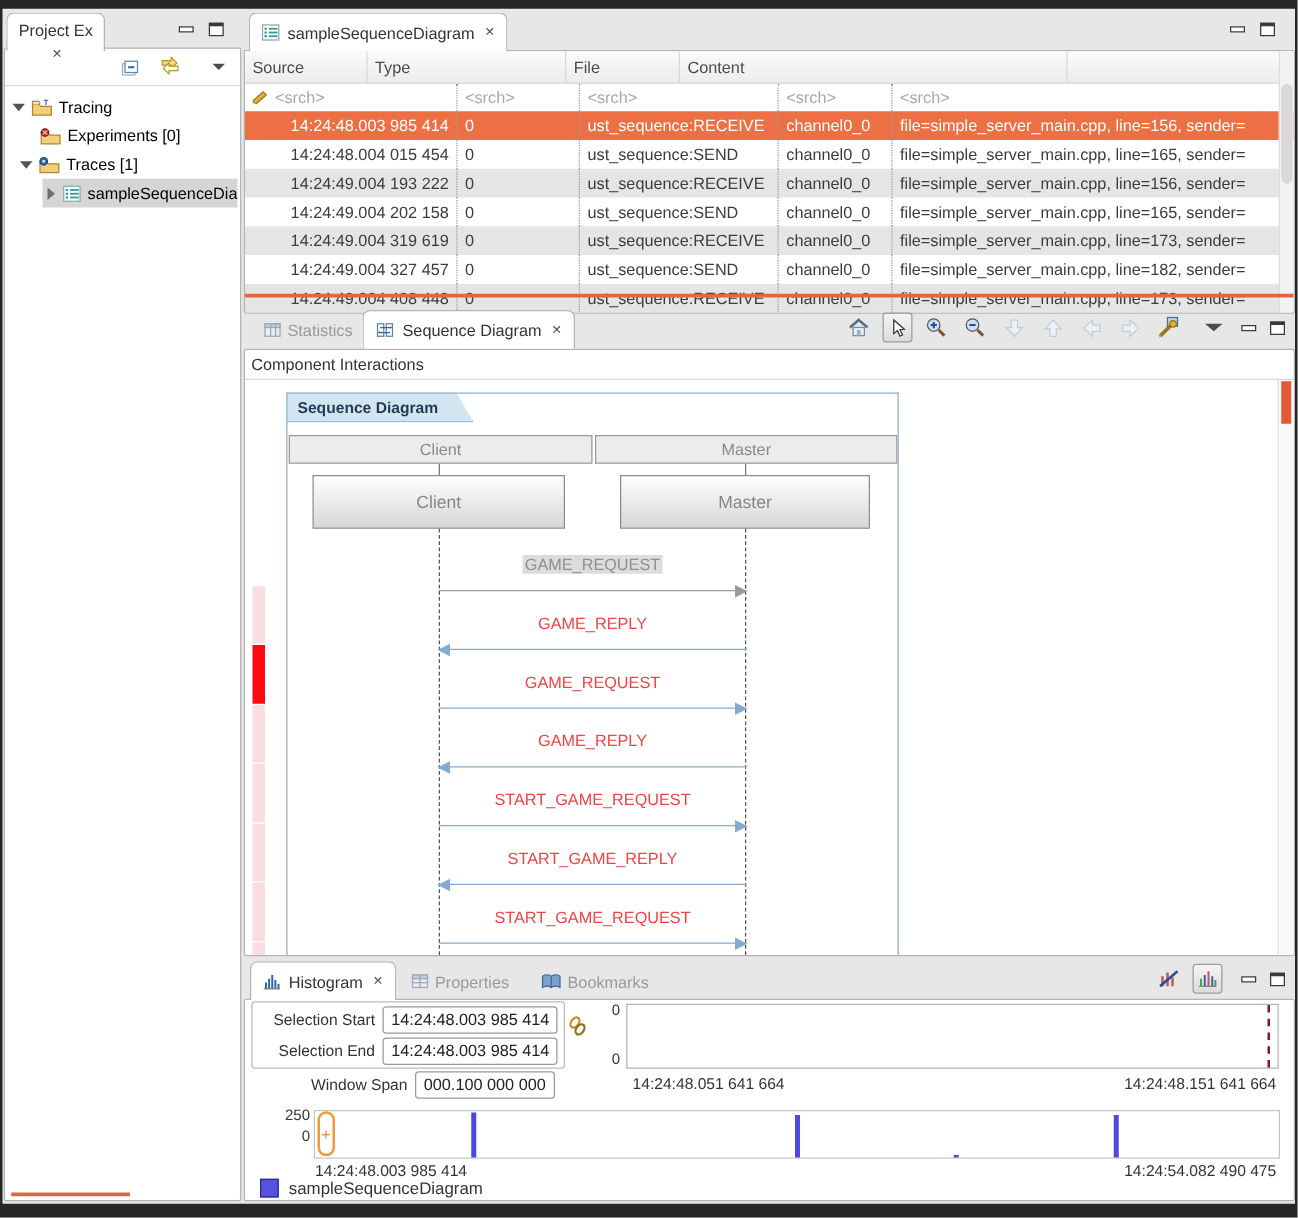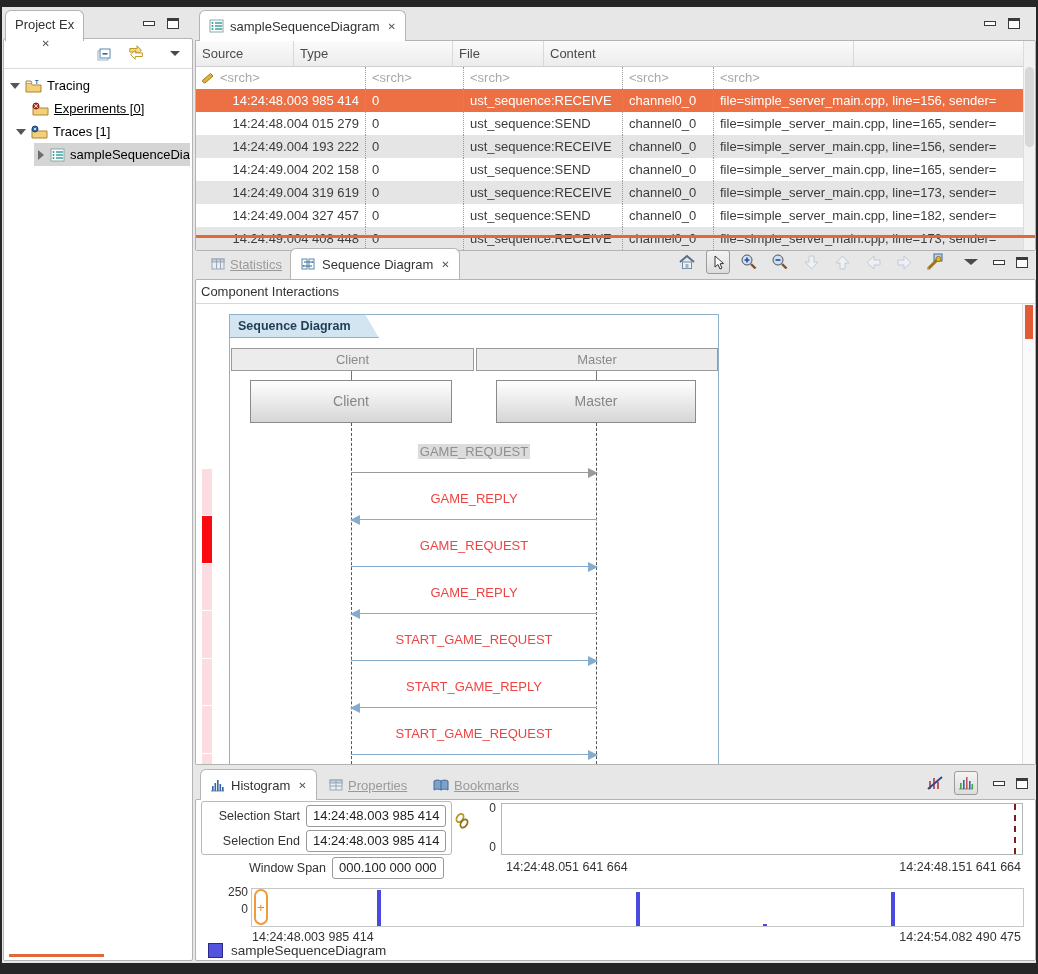--- a/index.html
+++ b/index.html
@@ -4,21 +4,21 @@
 <style>
   * { margin:0; padding:0; box-sizing:border-box; }
   html,body { width:1038px; height:974px; }
   body { background:#262626; font-family:"Liberation Sans","DejaVu Sans",sans-serif; position:relative; overflow:hidden; }
   #workbench { position:absolute; left:2px; top:7px; width:1034px; height:956px; background:#e7e7e7; }
 
   .panel { position:absolute; }
   .content { position:absolute; background:#fff; border:1px solid #b4b4b4; border-radius:2px; overflow:hidden; }
   .tab-active { position:absolute; top:2px; height:31px; background:#fff; border:1px solid #b4b4b4; border-bottom:none;
                 border-radius:6px 6px 0 0; display:flex; align-items:center; gap:6px; padding:0 9px; z-index:3; font-size:13px; color:#333; }
-  .tab-inactive { position:absolute; top:6px; height:24px; display:flex; align-items:center; gap:5px; padding:0 6px; font-size:13px; color:#9a9a9a;text-decoration:underline; }
+  .tab-inactive { position:absolute; top:6px; height:24px; display:flex; align-items:center; gap:5px; padding:0 6px; font-size:13px; color:#9a9a9a; }
   .tab-close { font-size:10px; color:#555; font-weight:bold; cursor:pointer; margin-left:2px; }
   .winctl { display:flex; gap:12px; position:absolute; align-items:center; z-index:4; }
   .ico-min { width:12px; height:5px; border:1px solid #3a3a3a; background:#fdfdfd; }
   .ico-max { width:12px; height:11px; border:1px solid #3a3a3a; border-top:3px solid #3a3a3a; background:#fdfdfd; }
   .tri-down { width:0; height:0; border-left:6px solid transparent; border-right:6px solid transparent; border-top:6px solid #4a4a4a; }
 
   
   #pe { left:1px; top:1px; width:190px; height:953px; }
   #pe .content { left:0; top:30px; right:0; bottom:0; }
   #pe-toolbar { position:absolute; left:0; right:0; top:0; height:30px; border-bottom:1px solid #dcdcdc; }
@@ -146,21 +146,21 @@
           </svg>
         <span style="margin-left:5px;">Tracing</span>
       </div>
       <div class="tree-item" style="top:58px;">
         <span style="width:28px;"></span>
         <svg width="17" height="14" viewBox="0 0 17 14">
             <path d="M1 4 h5 l1.5 2 H16 V13 H1 Z" fill="#f3cf7a" stroke="#ab8534"></path>
             <circle cx="4" cy="4" r="3" fill="#c8332d" stroke="#7c1b16"></circle>
             <path d="M2.2 2.2 l3.6 3.6 M5.8 2.2 l-3.6 3.6" stroke="#fff" stroke-width="0.8"></path>
           </svg>
-        <span style="margin-left:5px;text-decoration:underline;">Experiments [0]</span>
+        <span style="margin-left:5px;">Experiments [0]</span>
       </div>
       <div class="tree-item" style="top:81px;">
         <span style="width:12px;"></span>
           <span class="twist-open"></span>
         <svg width="17" height="14" viewBox="0 0 17 14">
             <path d="M1 4 h5 l1.5 2 H16 V13 H1 Z" fill="#f3cf7a" stroke="#ab8534"></path>
             <circle cx="4" cy="4" r="3" fill="#2f6fc0" stroke="#1b4578"></circle>
             <circle cx="4" cy="4" r="1" fill="#fff"></circle>
           </svg>
         <span style="margin-left:5px;">Traces [1]</span>
@@ -223,21 +223,21 @@
       </div>
 
       <div class="ev-row sel">
         <div class="ev-cell c-ts">14:24:48.003 985 414</div>
         <div class="ev-cell c-src">0</div>
         <div class="ev-cell c-type">ust_sequence:RECEIVE</div>
         <div class="ev-cell c-file">channel0_0</div>
         <div class="ev-cell c-content">file=simple_server_main.cpp, line=156, sender=</div>
       </div>
       <div class="ev-row">
-        <div class="ev-cell c-ts">14:24:48.004 015 279</div>
+        <div class="ev-cell c-ts">14:24:48.004 015 454</div>
         <div class="ev-cell c-src">0</div>
         <div class="ev-cell c-type">ust_sequence:SEND</div>
         <div class="ev-cell c-file">channel0_0</div>
         <div class="ev-cell c-content">file=simple_server_main.cpp, line=165, sender=</div>
       </div>
       <div class="ev-row alt">
         <div class="ev-cell c-ts">14:24:49.004 193 222</div>
         <div class="ev-cell c-src">0</div>
         <div class="ev-cell c-type">ust_sequence:RECEIVE</div>
         <div class="ev-cell c-file">channel0_0</div>

